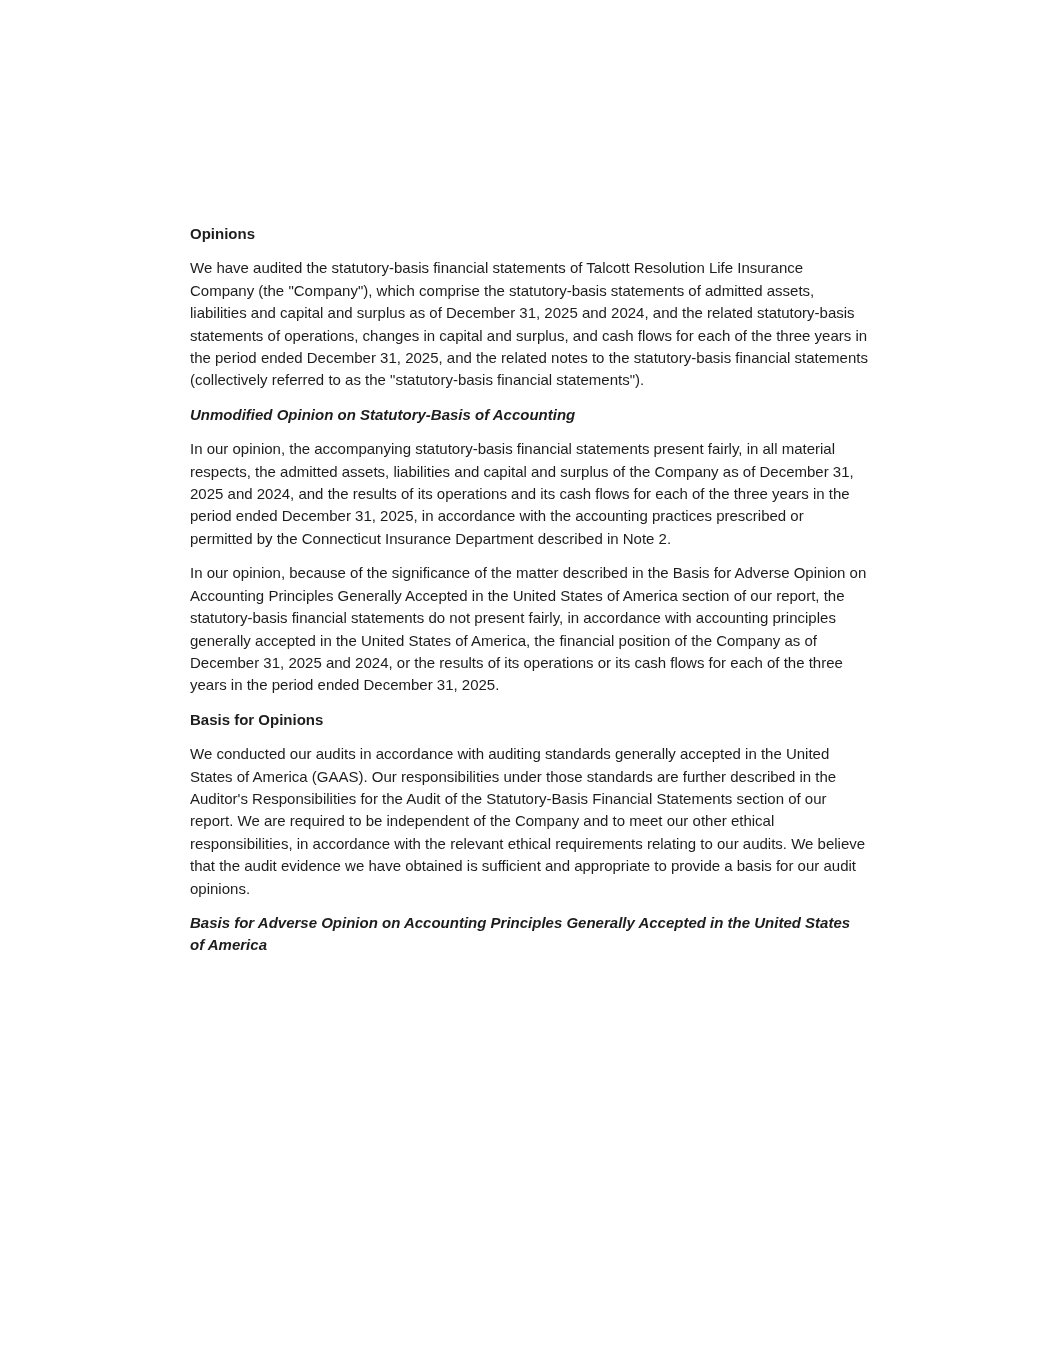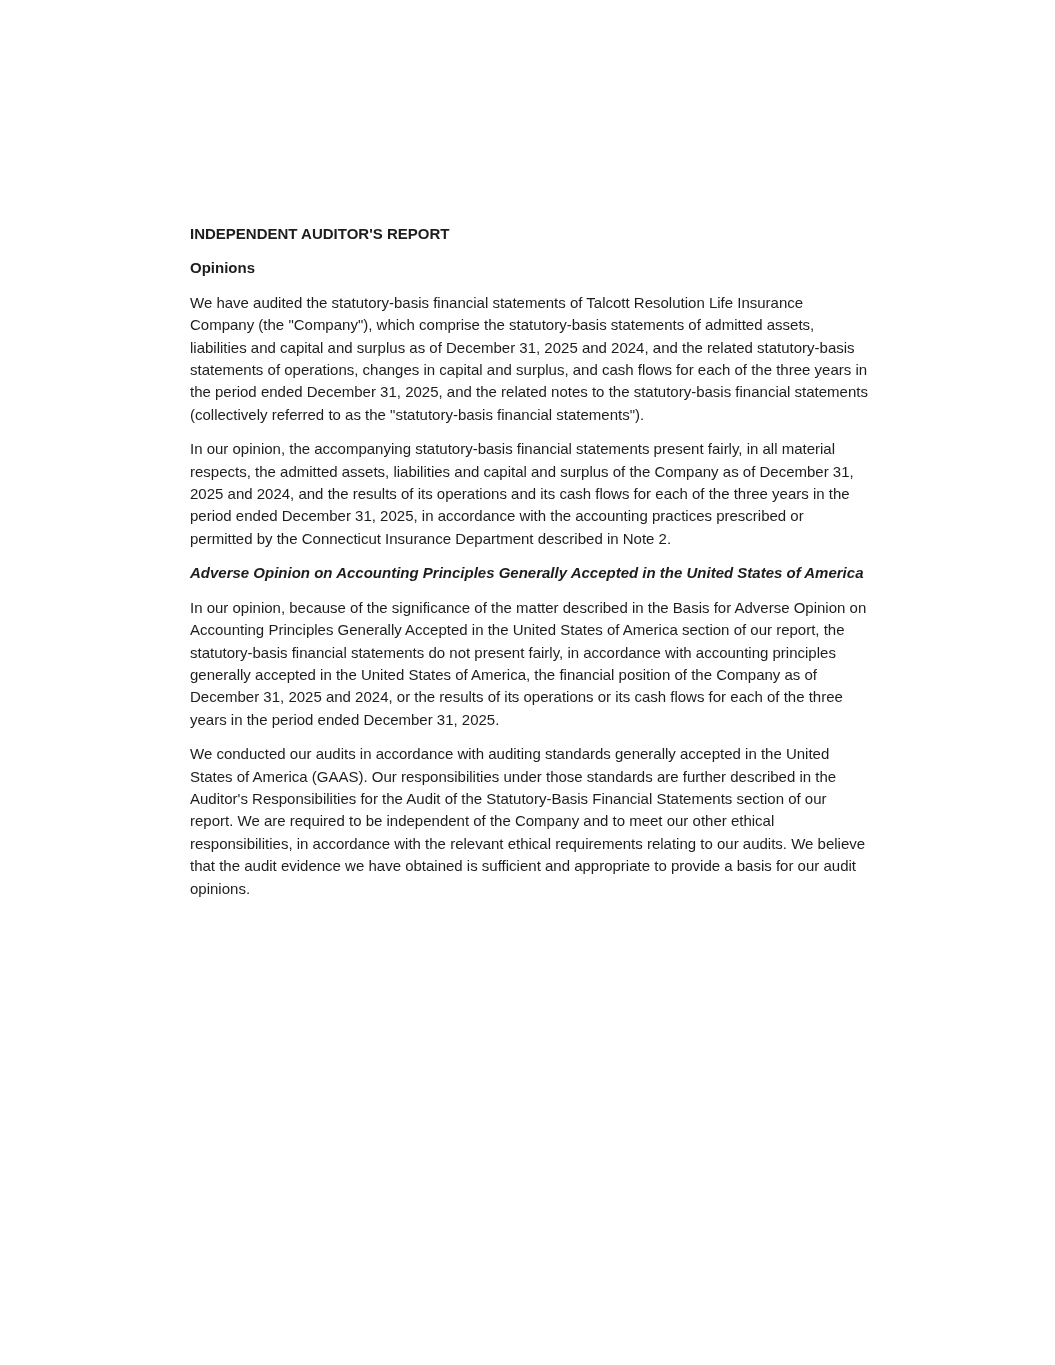--- a/index.html
+++ b/index.html
@@ -45,33 +45,34 @@
   .para {
     font-weight: 400;
   }
 </style>
 </head>
 <body>
 
 <div class="page">
   <div class="content">
 
-    <h1 class="doc-title">INDEPENDENT AUDITOR'S REPORT</h1>
 
 
     <h2 class="h-bold">Opinions</h2>
 
     <p class="para">We have audited the statutory-basis financial statements of Talcott Resolution Life Insurance Company (the "Company"), which comprise the statutory-basis statements of admitted assets, liabilities and capital and surplus as of December 31, 2025 and 2024, and the related statutory-basis statements of operations, changes in capital and surplus, and cash flows for each of the three years in the period ended December 31, 2025, and the related notes to the statutory-basis financial statements (collectively referred to as the "statutory-basis financial statements").</p>
 
+    <h3 class="h-bold-italic">Unmodified Opinion on Statutory-Basis of Accounting</h3>
 
     <p class="para">In our opinion, the accompanying statutory-basis financial statements present fairly, in all material respects, the admitted assets, liabilities and capital and surplus of the Company as of December 31, 2025 and 2024, and the results of its operations and its cash flows for each of the three years in the period ended December 31, 2025, in accordance with the accounting practices prescribed or permitted by the Connecticut Insurance Department described in Note 2.</p>
 
-    <h3 class="h-bold-italic">Adverse Opinion on Accounting Principles Generally Accepted in the United States of America</h3>
 
     <p class="para">In our opinion, because of the significance of the matter described in the Basis for Adverse Opinion on Accounting Principles Generally Accepted in the United States of America section of our report, the statutory-basis financial statements do not present fairly, in accordance with accounting principles generally accepted in the United States of America, the financial position of the Company as of December 31, 2025 and 2024, or the results of its operations or its cash flows for each of the three years in the period ended December 31, 2025.</p>
 
+    <h2 class="h-bold">Basis for Opinions</h2>
 
     <p class="para">We conducted our audits in accordance with auditing standards generally accepted in the United States of America (GAAS). Our responsibilities under those standards are further described in the Auditor's Responsibilities for the Audit of the Statutory-Basis Financial Statements section of our report. We are required to be independent of the Company and to meet our other ethical responsibilities, in accordance with the relevant ethical requirements relating to our audits. We believe that the audit evidence we have obtained is sufficient and appropriate to provide a basis for our audit opinions.</p>
 
+    <h3 class="h-bold-italic">Basis for Adverse Opinion on Accounting Principles Generally Accepted in the United States of America</h3>
 
 
   </div>
 </div>
 
 </body></html>

